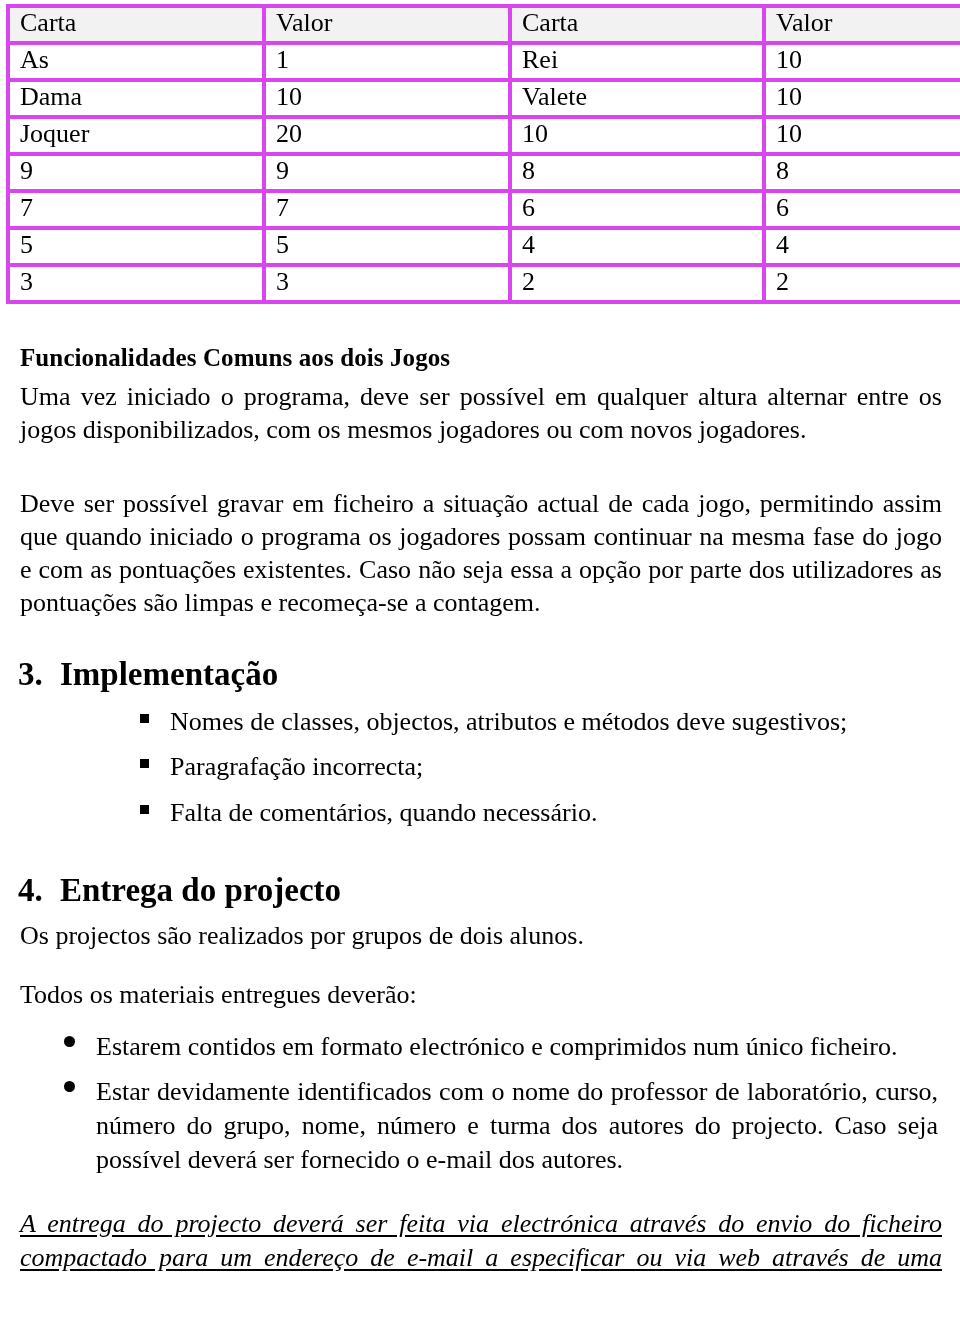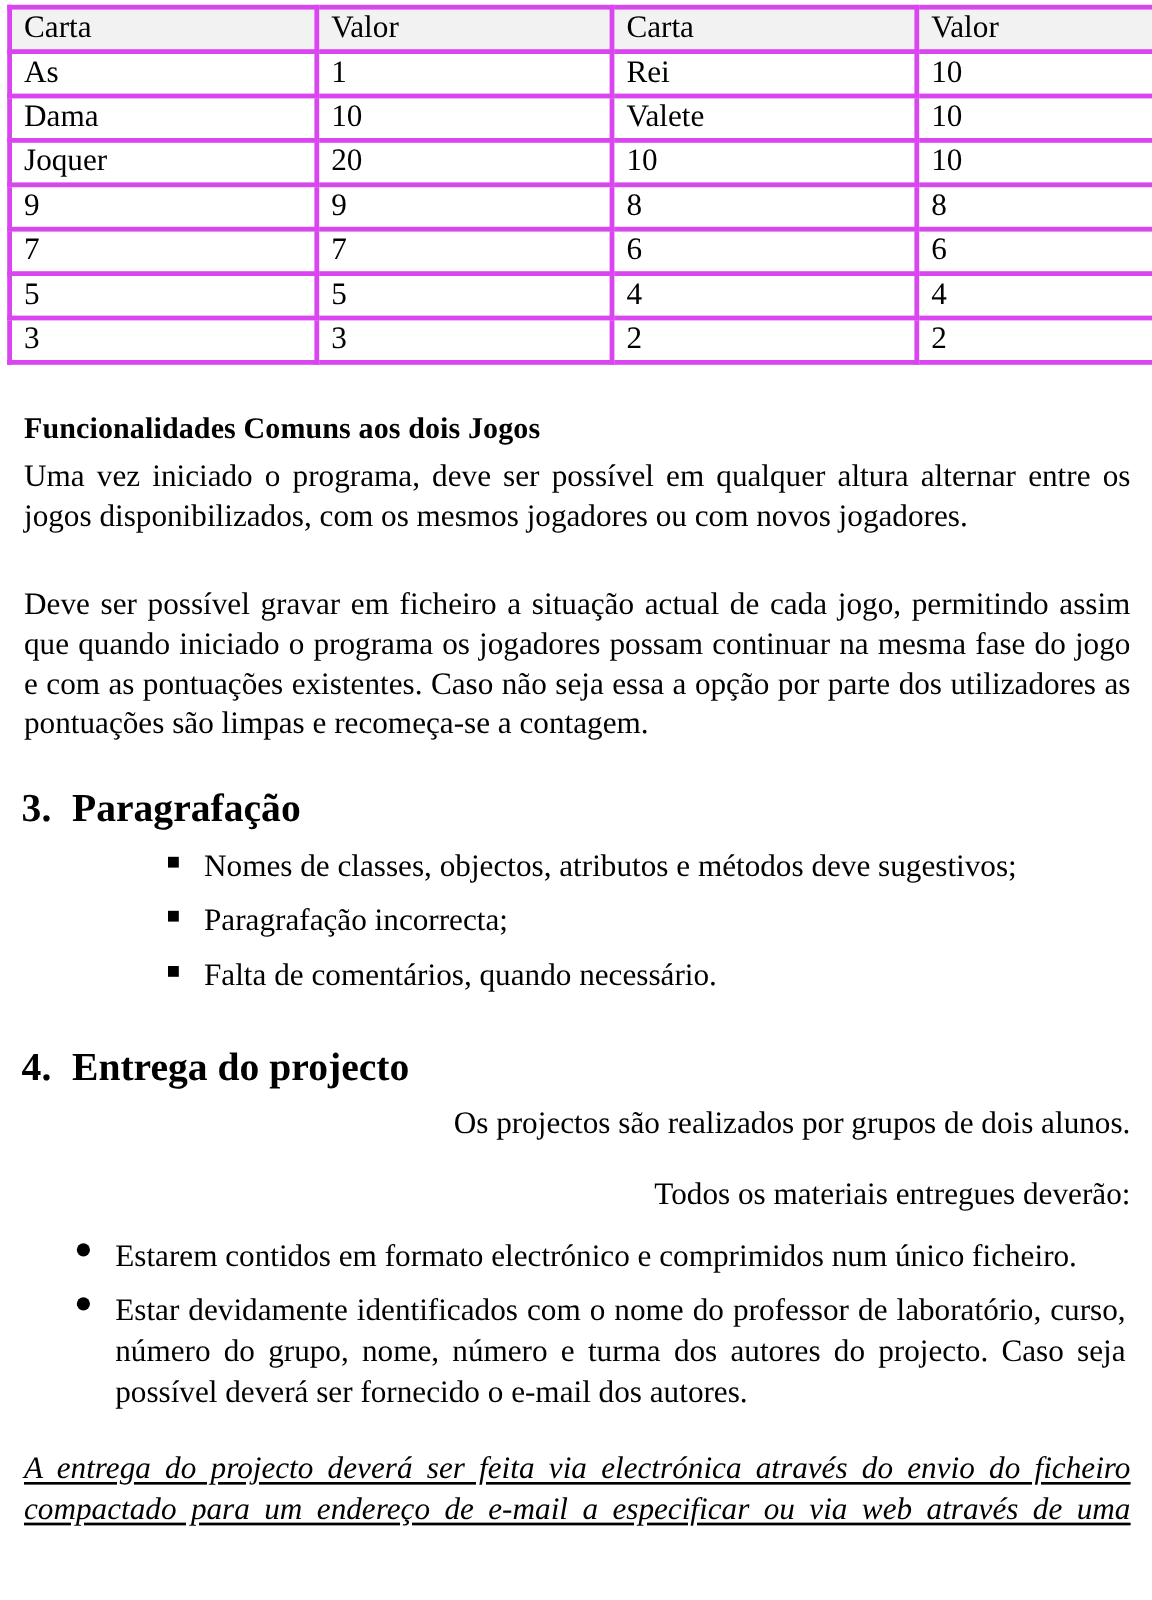--- a/index.html
+++ b/index.html
@@ -68,21 +68,21 @@
 
   
   p.body {
     font-size: 26px;
     line-height: 1.28;
     margin: 8px 18px 0 20px;
     text-align: justify;
     text-justify: inter-word;
   }
   p.nojust {
-    text-align: right;
+    text-align: left;
   }
 
   
   ul.sq, ul.rd {
     list-style: none;
     margin: 0;
     padding: 0;
   }
   ul.sq li {
     font-size: 26px;
@@ -196,21 +196,21 @@
   </table>
 
   <div class="sub-head">Funcionalidades Comuns aos dois Jogos</div>
 
   <p class="body">Uma vez iniciado o programa, deve ser possível em qualquer altura alternar entre os jogos disponibilizados, com os mesmos jogadores ou com novos jogadores.</p>
 
   <p class="body" style="margin-top:40px;">Deve ser possível gravar em ficheiro a situação actual de cada jogo, permitindo assim que quando iniciado o programa os jogadores possam continuar na mesma fase do jogo e com as pontuações existentes. Caso não seja essa a opção por parte dos utilizadores as pontuações são limpas e recomeça-se a contagem.</p>
 
   <div class="sec-head">
     <span class="num">3.</span>
-    <span>Paragrafação</span>
+    <span>Implementação</span>
   </div>
 
 
   <ul class="sq">
     <li>
       <span class="bullet"></span>
       <span>Nomes de classes, objectos, atributos e métodos deve sugestivos;</span>
     </li>
     <li>
       <span class="bullet"></span>

